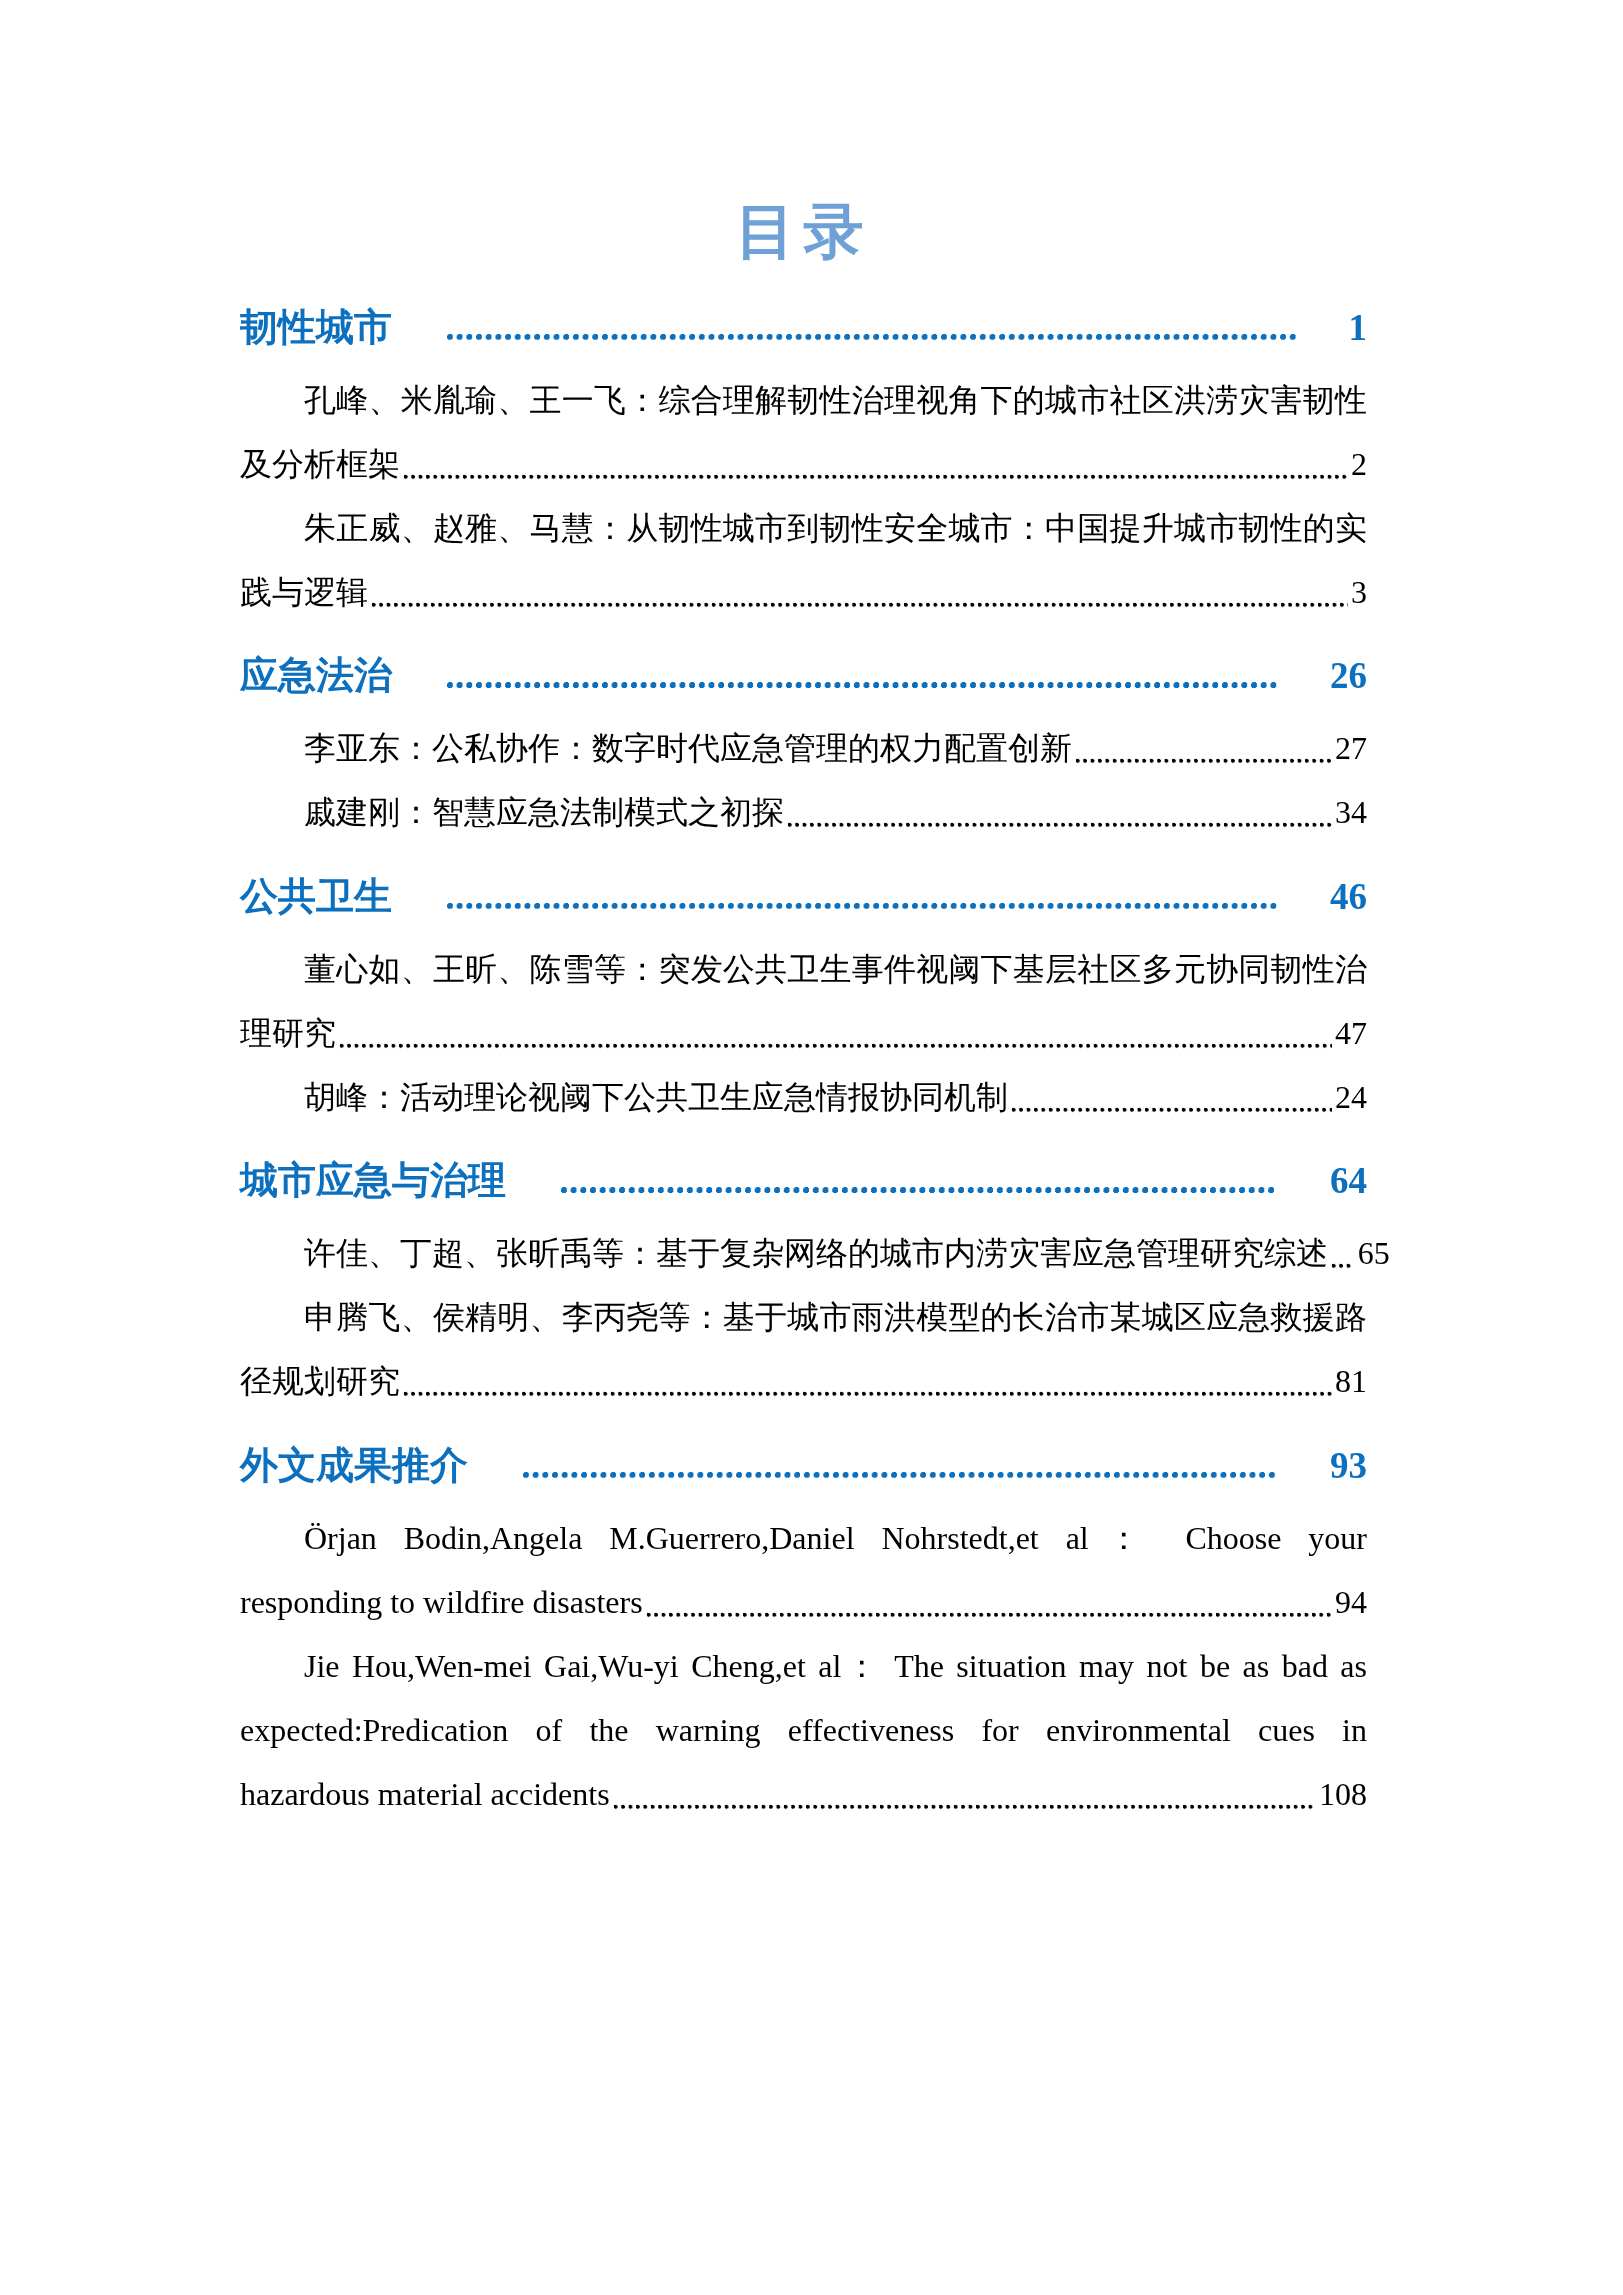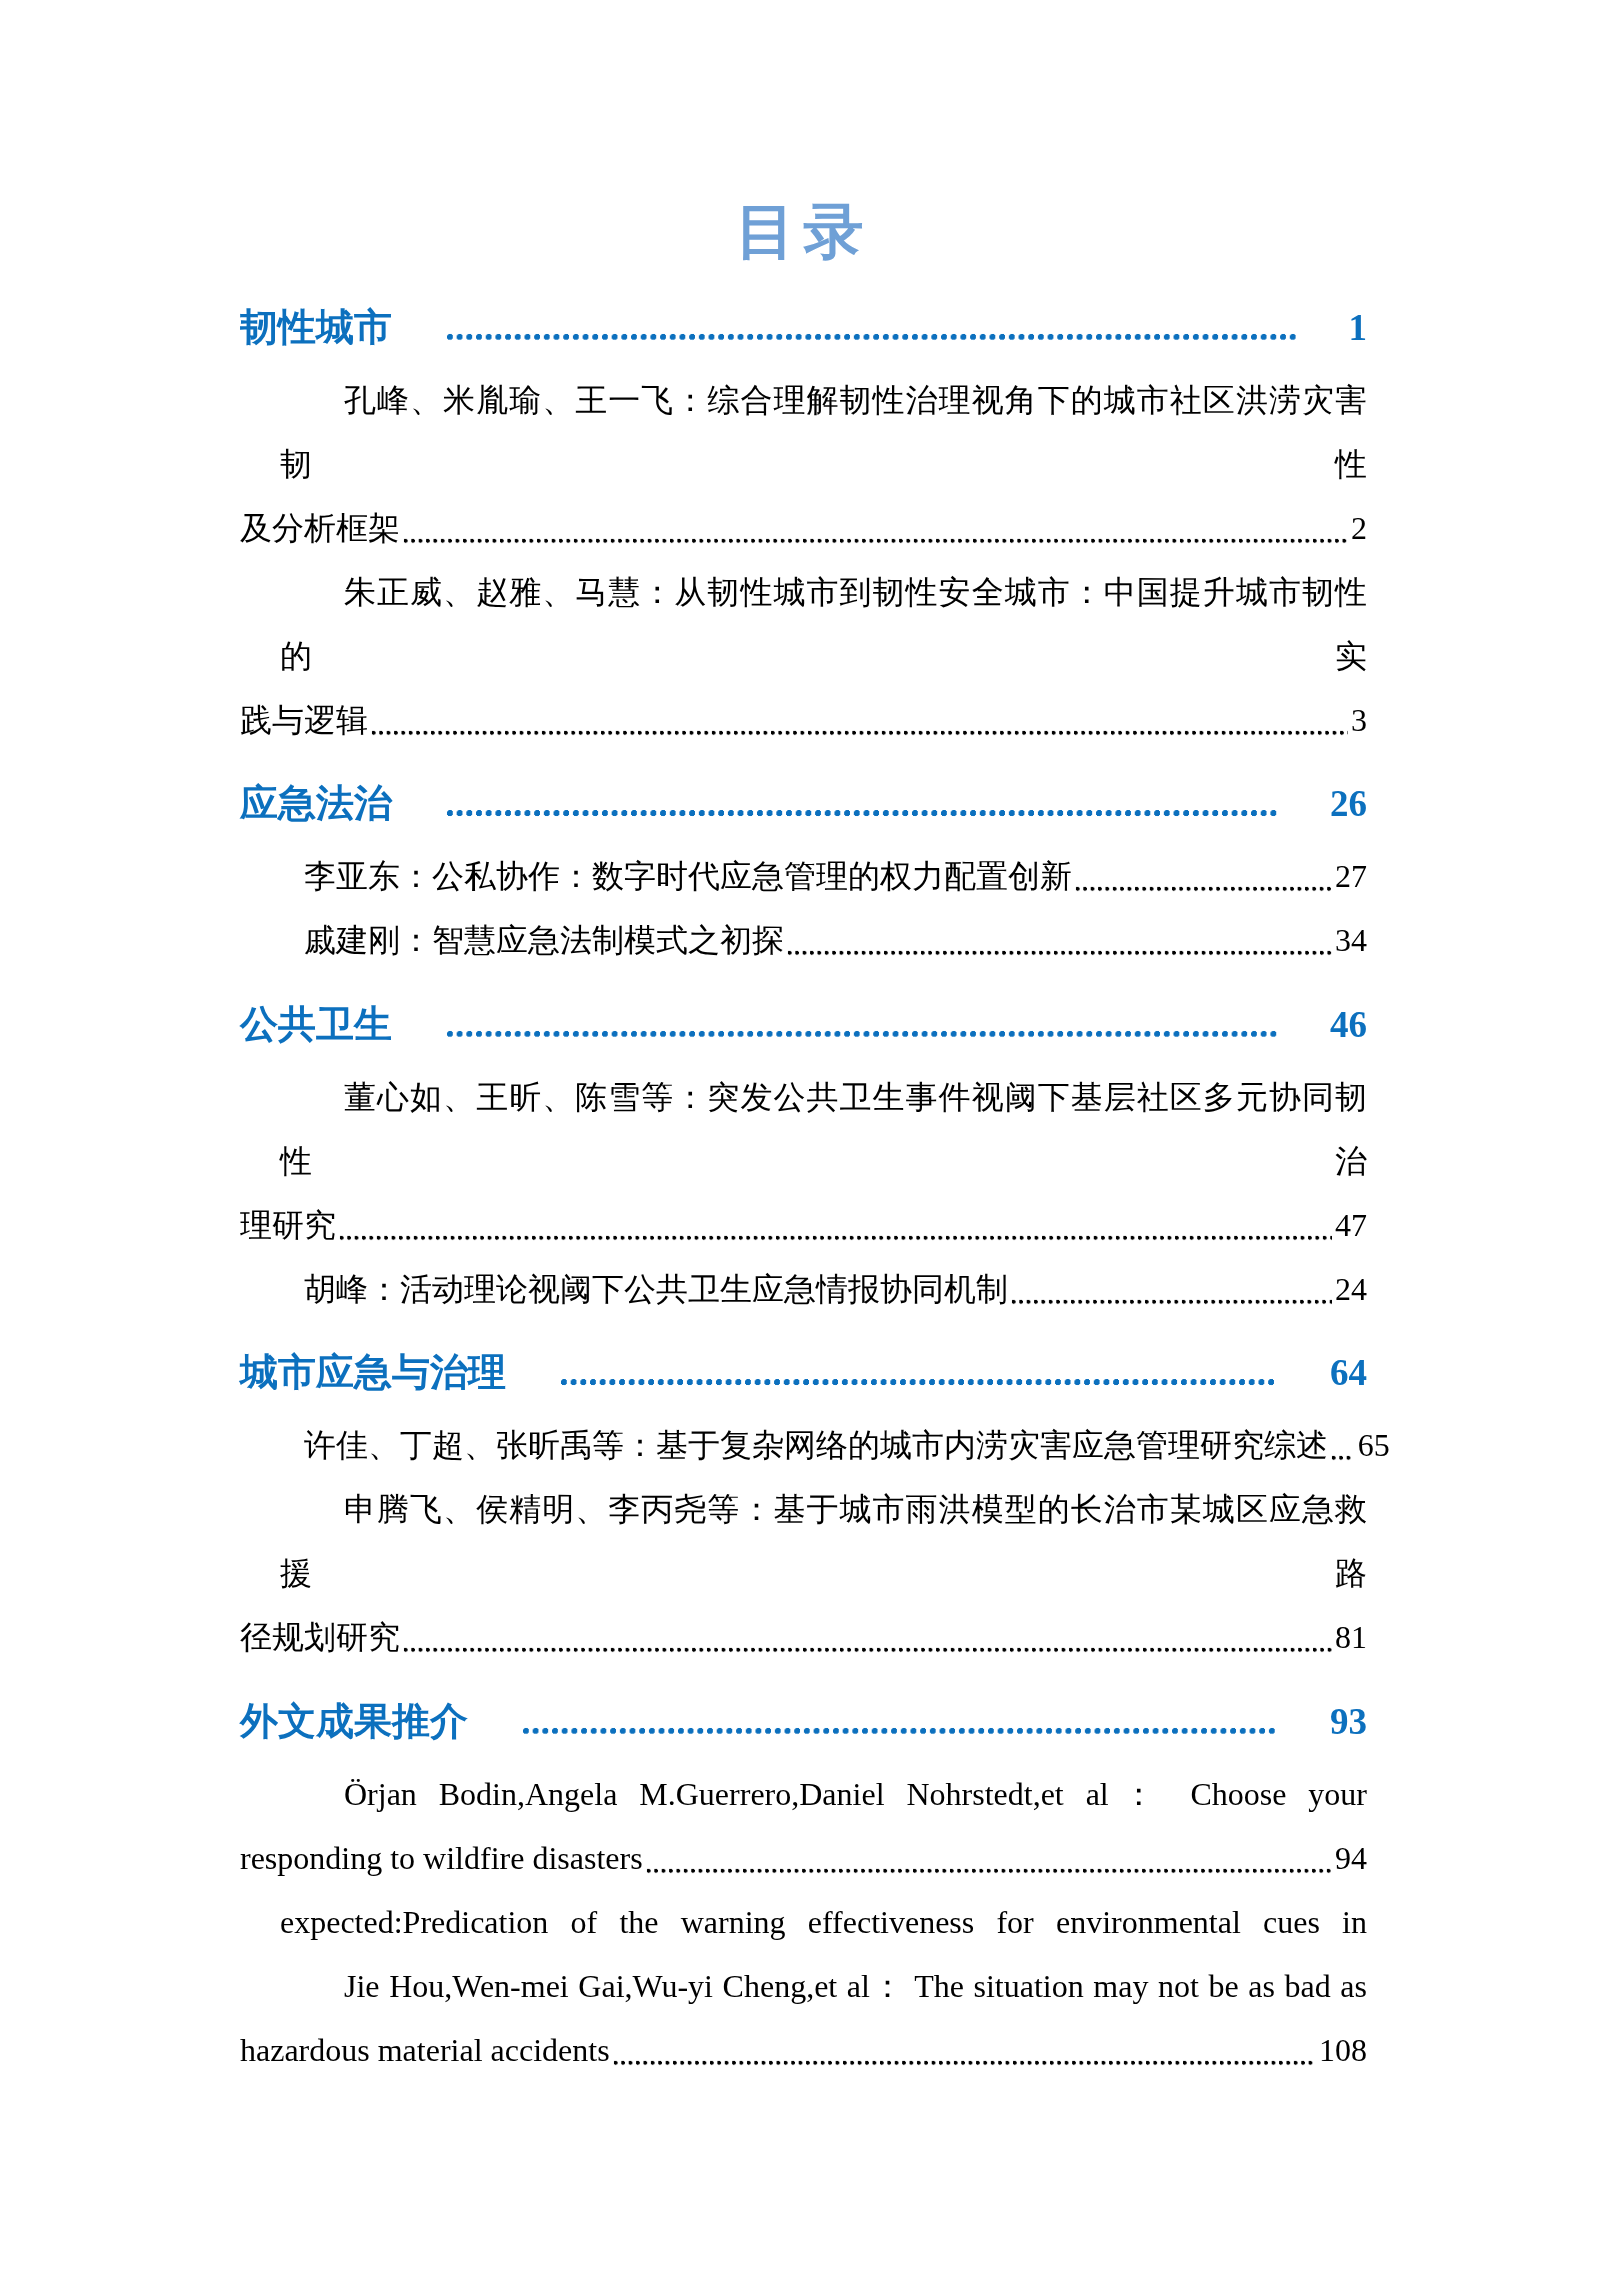--- a/index.html
+++ b/index.html
@@ -71,21 +71,20 @@
     background-image: radial-gradient(circle at 2.6px 2.6px, #000000 1.8px, transparent 2.1px);
     background-size: 7.4px 5.7px;
   }
   
   .entry { cursor: pointer; }
   .entry-line {
     font-size: 32px;
     line-height: 64px;
     text-align: justify;
     text-align-last: justify;
-    margin-left: 40px;
   }
   .entry-line.indent { text-indent: 64px; }
   .entry-last {
     display: flex;
     align-items: baseline;
     line-height: 64px;
   }
   .entry-last.indent::before {
     content: "";
     width: 64px;
@@ -211,22 +210,22 @@
   <div class="entry">
     <div class="entry-line indent">Örjan Bodin,Angela M.Guerrero,Daniel Nohrstedt,et al： Choose your</div>
     <div class="entry-last">
       <span class="entry-text">responding to wildfire disasters</span>
       <span class="leader entry-leader"></span>
       <span class="entry-page">94</span>
     </div>
   </div>
 
   <div class="entry">
+    <div class="entry-line indent">Jie Hou,Wen-mei Gai,Wu-yi Cheng,et al： The situation may not be as bad as</div>
     <div class="entry-line">expected:Predication of the warning effectiveness for environmental cues in</div>
-    <div class="entry-line indent">Jie Hou,Wen-mei Gai,Wu-yi Cheng,et al： The situation may not be as bad as</div>
     <div class="entry-last">
       <span class="entry-text">hazardous material accidents</span>
       <span class="leader entry-leader"></span>
       <span class="entry-page">108</span>
     </div>
   </div>
 
 </div>
 
 

